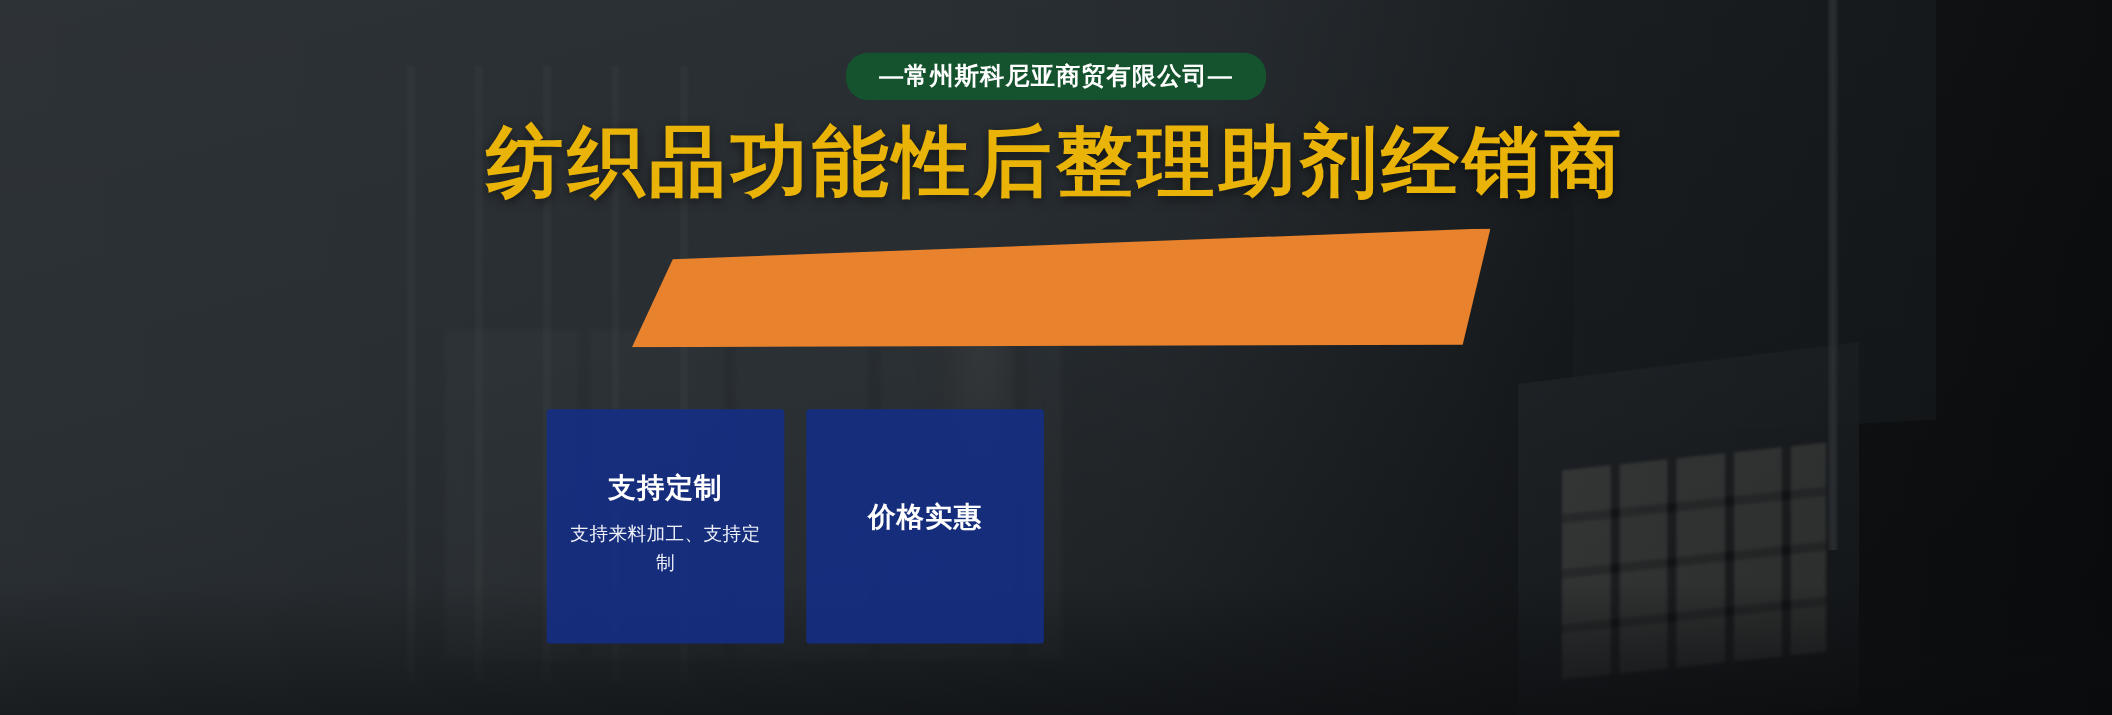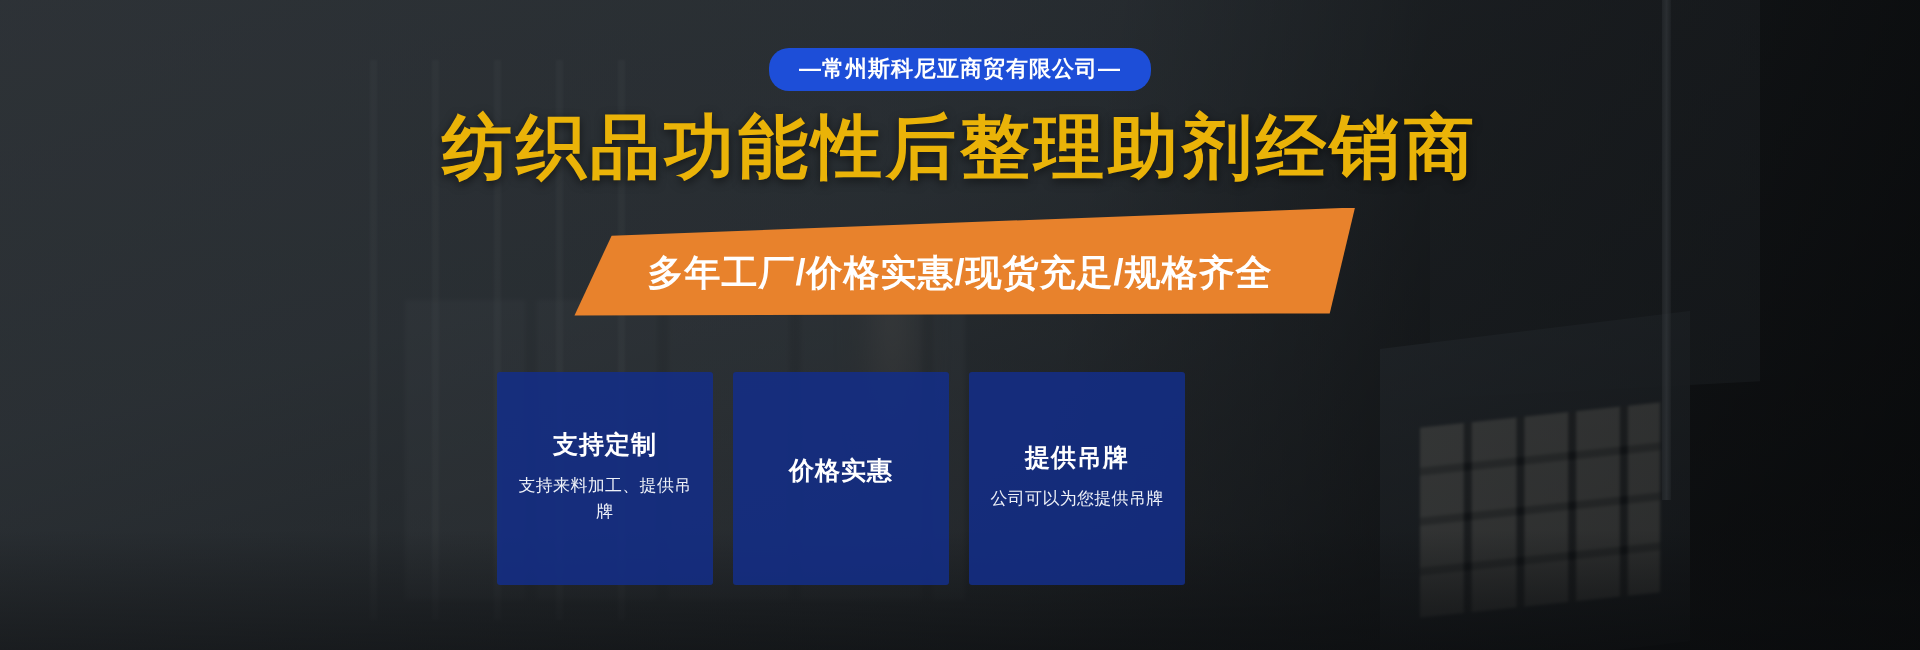--- a/index.html
+++ b/index.html
@@ -111,21 +111,21 @@
 
   
   .content {
     position:absolute; inset:0;
     display:flex; flex-direction:column; align-items:center;
   }
 
   
   .badge {
     margin-top:48px;
-    background:#1d4ed8;
+    background:#14532d;
     color:#ffffff;
     font-size:22px;
     font-weight:700;
     letter-spacing:1px;
     line-height:1;
     padding:10px 30px 11px;
     border-radius:20px;
     white-space:nowrap;
   }
 
@@ -214,35 +214,30 @@
   <div class="bg-scrim"></div>
 
   <div class="content">
 
     <div class="badge">—常州斯科尼亚商贸有限公司—</div>
 
     <h1 class="headline">纺织品功能性后整理助剂经销商</h1>
 
     <div class="subbanner-wrap">
       <div class="subbanner-shape"></div>
-      <div class="subbanner-text">多年工厂/价格实惠/现货充足/规格齐全</div>
     </div>
 
     <div class="cards">
 
       <div class="card">
         <div class="card-title">支持定制</div>
-        <div class="card-desc">支持来料加工、提供吊牌</div>
+        <div class="card-desc">支持来料加工、支持定制</div>
       </div>
 
       <div class="card">
         <div class="card-title">价格实惠</div>
       </div>
 
 
-      <div class="card">
-        <div class="card-title">提供吊牌</div>
-        <div class="card-desc">公司可以为您提供吊牌</div>
-      </div>
 
     </div>
   </div>
 </div>
 
 </body></html>

